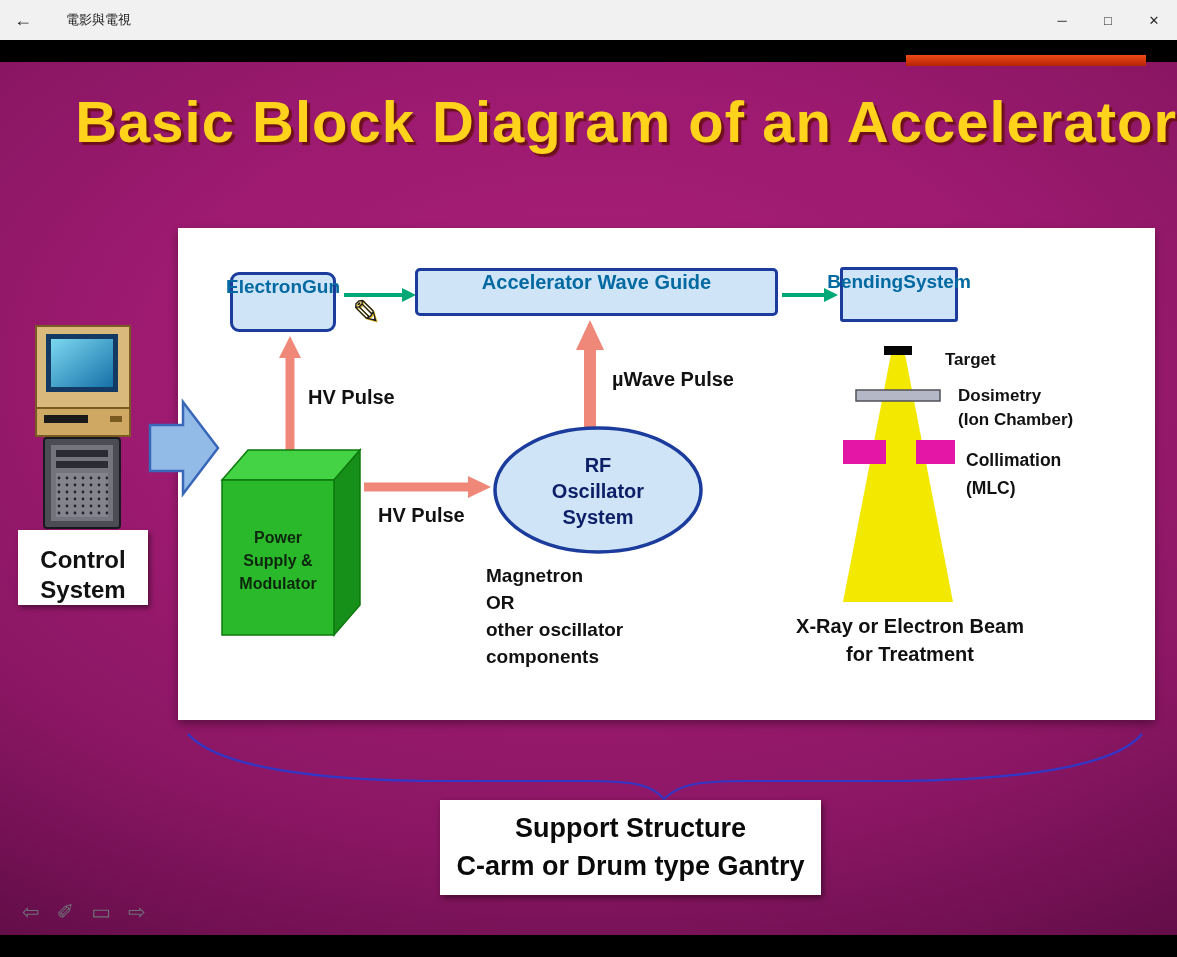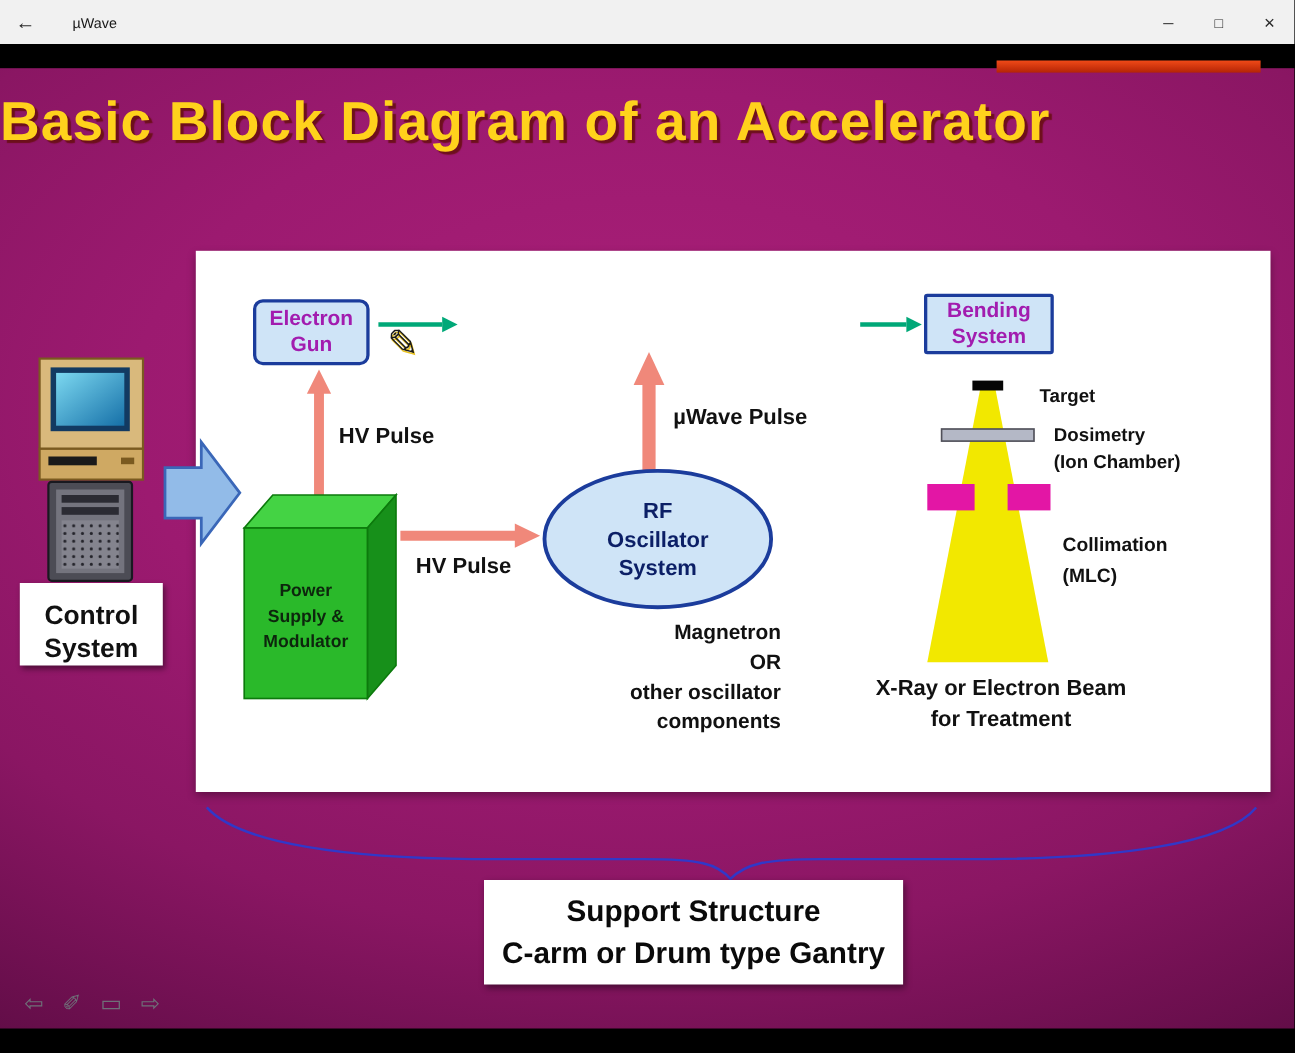--- a/index.html
+++ b/index.html
@@ -17,55 +17,55 @@
   .win-btn { width:46px; height:40px; display:flex; align-items:center; justify-content:center;
              font-size:13px; color:#2a2a2a; cursor:pointer; }
 
   
   .slide { position:absolute; left:0; top:62px; width:1177px; height:873px; overflow:hidden;
            background: radial-gradient(ellipse 95% 80% at 50% 36%,
              #ae217c 0%, #ab2079 0%, #9c1a70 42%, #8a1663 68%, #5d0c44 100%); }
   .red-bar { position:absolute; left:906px; top:55px; width:240px; height:11px;
              background:linear-gradient(#f04a18,#b42405); }
 
-  .slide-title { position:absolute; left:0; top:16px; width:100%; text-align:left;
-                 font-size:50px; line-height:64px; font-weight:bold; color:#ffd21c;
+  .slide-title { position:absolute; left:0; top:28px; width:100%; text-align:right;
+                 font-size:58px; line-height:64px; font-weight:bold; color:#ffd21c;
                  letter-spacing:1px; text-shadow:3px 3px 1px rgba(102,14,14,0.85); }
 
   .panel { position:absolute; left:178px; top:166px; width:977px; height:492px;
            background:#ffffff; box-shadow:0 4px 8px rgba(0,0,0,0.35); }
 
   .svg-layer { position:absolute; left:0; top:0; width:1177px; height:873px; }
 
   
   .bluebox { position:absolute; background:#cfe4f7; border:3px solid #1b3c9c;
-             display:flex; flex-direction:column; align-items:center; justify-content:center;
-             font-weight:bold; color:#a21caf; text-align:center; }
+             display:flex; flex-direction:row; justify-content:center;
+             font-weight:bold; color:#0369a1; text-align:center; }
   .bluebox span { display:block; }
   .electron-gun { left:230px; top:210px; width:106px; height:60px; border-radius:9px;
                   font-size:19px; line-height:24px; }
   .wave-guide   { left:415px; top:206px; width:363px; height:48px; border-radius:5px;
                   font-size:20px; }
   .bending      { left:840px; top:205px; width:118px; height:55px; border-radius:3px;
                   font-size:19px; line-height:24px; }
 
   
   .lbl { position:absolute; font-weight:bold; color:#111; }
   .hv-top        { left:308px; top:324px; font-size:20px; }
   .uwave         { left:612px; top:306px; font-size:20px; }
   .hv-bottom     { left:378px; top:442px; font-size:20px; }
   .ps-text       { left:224px; top:464px; width:108px; text-align:center;
                    font-size:16px; line-height:23px; color:#0d260d; }
   .rf-text       { left:495px; top:390px; width:206px; text-align:center;
                    font-size:20px; line-height:26px; color:#0c1f66; }
-  .osc-note      { left:486px; top:500px; width:224px; text-align:right;
+  .osc-note      { left:486px; top:500px; width:224px; text-align:left;
                    font-size:19px; line-height:27px; }
   .target-lbl    { left:945px; top:276px; font-size:17px;margin-top:12px; }
   .dosimetry-lbl { left:958px; top:322px; font-size:17px; line-height:24px; }
-  .collim-lbl    { left:966px; top:384px; font-size:17.5px; line-height:28px;margin-top:35px; }
+  .collim-lbl    { left:966px; top:384px; font-size:17.5px; line-height:28px; }
   .treatment-lbl { left:780px; top:550px; width:260px; text-align:center;
                    font-size:20px; line-height:28px; }
   .lbl span { display:block; }
 
   .control-box { position:absolute; left:18px; top:468px; width:130px; height:75px;
                  background:#fff; box-shadow:2px 3px 5px rgba(0,0,0,0.45);
                  font-weight:bold; font-size:24px; line-height:30px; color:#111;
                  text-align:center; padding-top:15px; }
   .control-box span { display:block; }
 
@@ -84,21 +84,21 @@
 </style>
 </head>
 <body>
 
 <div class="page">
 
   <div class="titlebar">
     <div class="back-btn">
       <span>←</span>
     </div>
-    <div class="win-title">µWave</div>
+    <div class="win-title">電影與電視</div>
     <div class="win-controls">
       <div class="win-btn">
         <span>─</span>
       </div>
       <div class="win-btn">
         <span>□</span>
       </div>
       <div class="win-btn">
         <span>✕</span>
       </div>
@@ -185,20 +185,23 @@
 
       <path d="M 188 672 C 218 706, 320 718, 430 719 L 585 719 C 636 719, 652 723, 664 737
                C 678 723, 696 719, 746 719 L 900 719 C 1012 718, 1114 706, 1142 672" fill="none" stroke="#3138c8" stroke-width="2.2"></path>
     </svg>
 
     <div class="bluebox electron-gun">
       <span>Electron</span>
       <span>Gun</span>
     </div>
 
+    <div class="bluebox wave-guide">
+      <span>Accelerator Wave Guide</span>
+    </div>
 
     <div class="bluebox bending">
       <span>Bending</span>
       <span>System</span>
     </div>
 
     <div class="lbl hv-top">HV Pulse</div>
     <div class="lbl uwave">µWave Pulse</div>
     <div class="lbl hv-bottom">HV Pulse</div>
 

